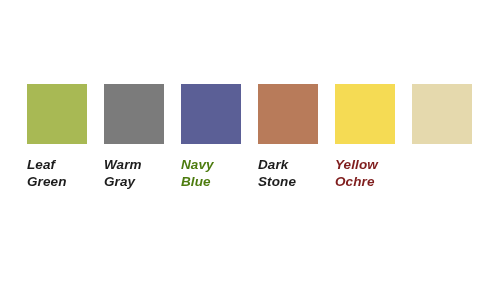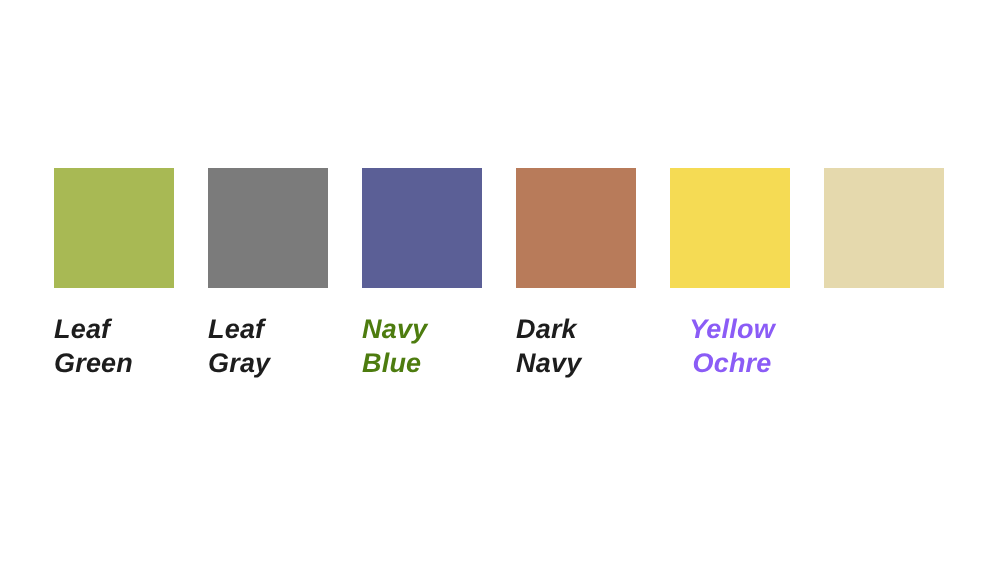--- a/index.html
+++ b/index.html
@@ -66,36 +66,36 @@
 
   <div id="swatch-row">
 
     <div class="swatch-cell">
       <span class="swatch-chip" style="background-color: rgb(168, 185, 84);"></span>
       <span class="swatch-label" style="color: rgb(29, 29, 29);">Leaf Green</span>
     </div>
 
     <div class="swatch-cell">
       <span class="swatch-chip" style="background-color: rgb(123, 123, 123);"></span>
-      <span class="swatch-label" style="color: rgb(29, 29, 29);">Leaf Gray</span>
+      <span class="swatch-label" style="color: rgb(29, 29, 29);">Warm Gray</span>
     </div>
 
     <div class="swatch-cell">
       <span class="swatch-chip" style="background-color: rgb(91, 95, 150);"></span>
       <span class="swatch-label" style="color: #4d7c0f;">Navy Blue</span>
     </div>
 
     <div class="swatch-cell">
       <span class="swatch-chip" style="background-color: rgb(184, 123, 90);"></span>
-      <span class="swatch-label" style="color: rgb(29, 29, 29);">Dark Navy</span>
+      <span class="swatch-label" style="color: rgb(29, 29, 29);">Dark Stone</span>
     </div>
 
     <div class="swatch-cell">
       <span class="swatch-chip" style="background-color: rgb(245, 219, 84);"></span>
-      <span class="swatch-label" style="color: #8b5cf6; text-align: center;">Yellow Ochre</span>
+      <span class="swatch-label" style="color: #7f1d1d;">Yellow Ochre</span>
     </div>
 
     <div class="swatch-cell">
       <span class="swatch-chip" style="background-color: rgb(229, 217, 173);"></span>
     </div>
 
   </div>
 </div>
 
 </body></html>

